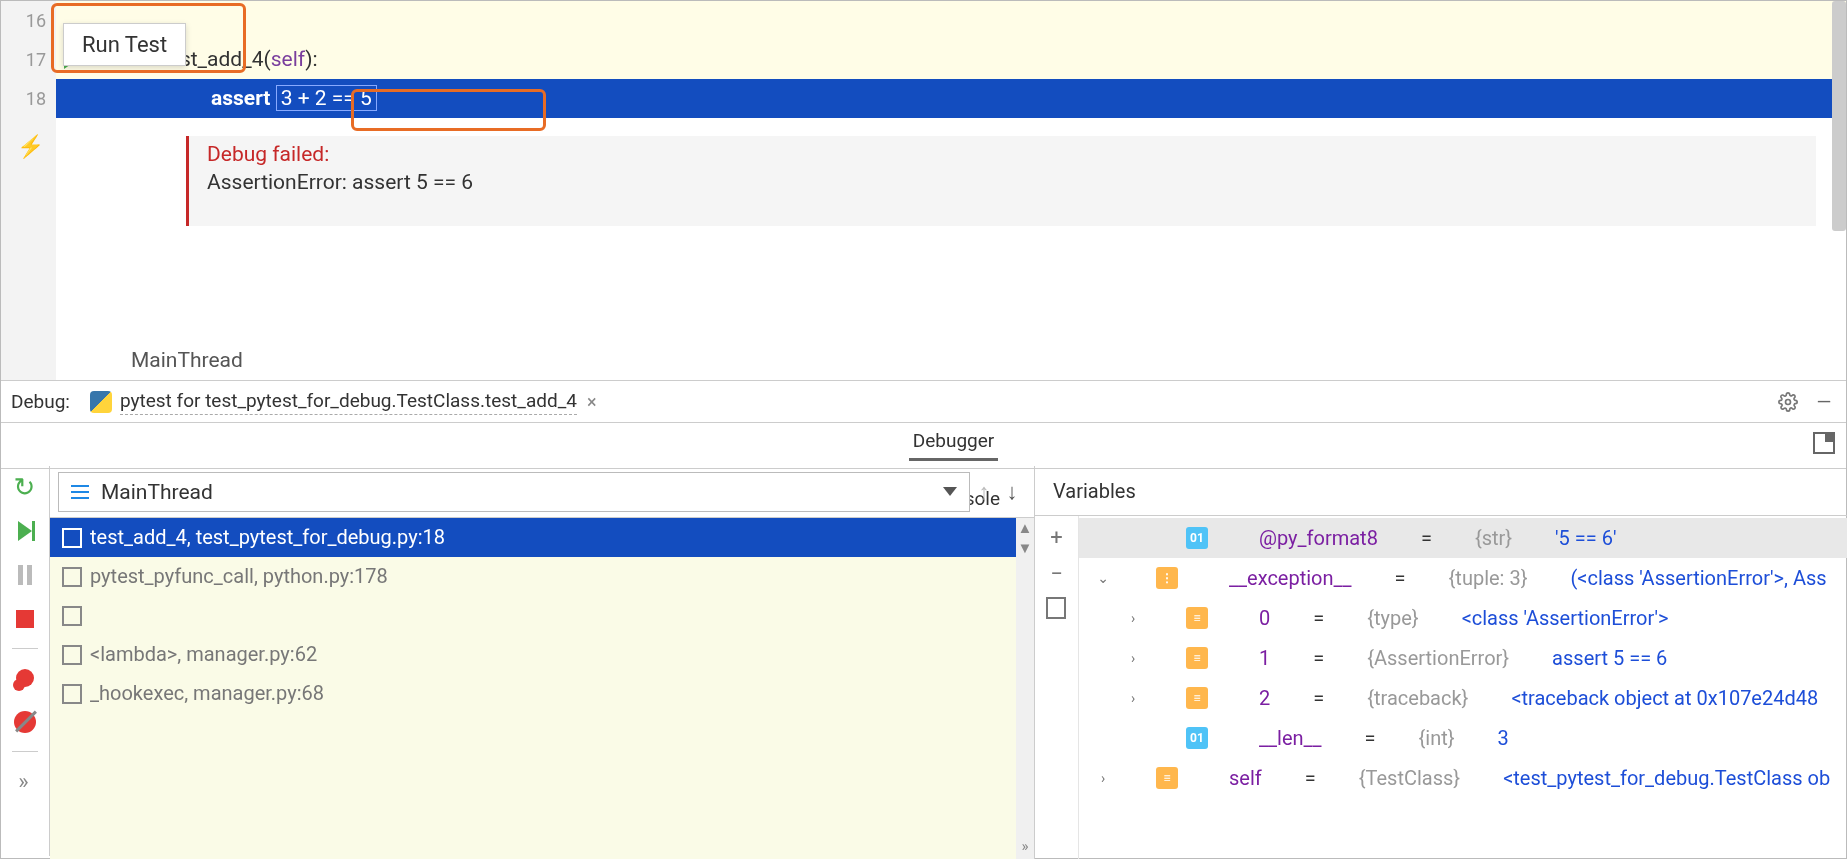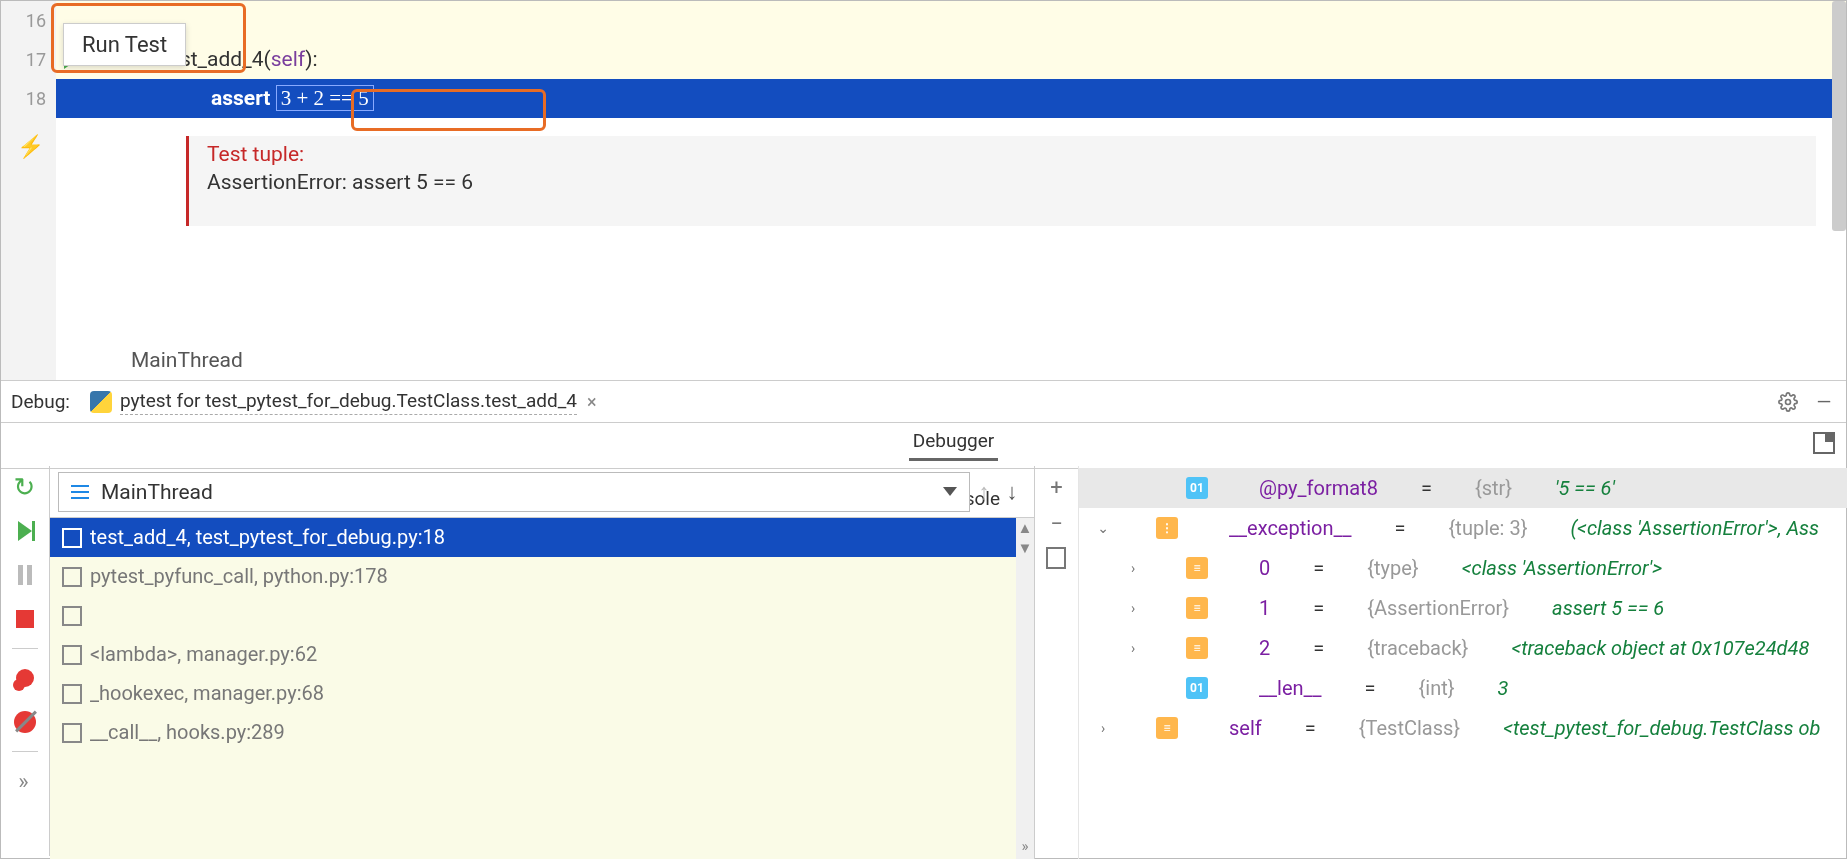--- a/index.html
+++ b/index.html
@@ -8,21 +8,21 @@
 
 .editor { position:relative; height:380px; border-bottom:1px solid #ccc; }
 .gutter { position:absolute; left:0; top:0; width:55px; height:100%; background:#f3f3f3; text-align:right; color:#999; font-family:"SF Mono",Menlo,monospace; font-size:18px; }
 .gutter div { height:39px; line-height:39px; padding-right:10px; }
 .code { position:absolute; left:55px; top:0; right:0; height:100%; font-family:"SF Mono",Menlo,monospace; font-size:21px; }
 .codeline { height:39px; line-height:39px; padding-left:70px; }
 .line16 { background:#fffde7; }
 .line17 { background:#fffde7; position:relative; }
 .line18 { background:#134dbf; color:#fff; padding-left:155px; }
 .line18 .kw { font-weight:700; }
-.line18 .boxed { border:1px solid #88aaff; padding:0 4px;font-family:Liberation Serif, serif; }
+.line18 .boxed { border:1px solid #88aaff; padding:0 4px; }
 .lightning { position:absolute; left:16px; top:133px; color:#e53935; font-size:22px; }
 
 .tooltip { position:absolute; left:62px; top:22px; background:#fff; border:1px solid #ccc; box-shadow:0 2px 6px rgba(0,0,0,.15); padding:8px 18px; font-size:22px; z-index:10; }
 .orange1 { position:absolute; left:50px; top:2px; width:195px; height:70px; border:3px solid #e86c25; border-radius:6px; z-index:11; }
 .orange2 { position:absolute; left:350px; top:88px; width:195px; height:42px; border:3px solid #e86c25; border-radius:6px; z-index:11; }
 .run-icon { position:absolute; left:63px; top:50px; width:0; height:0; border-left:13px solid #4caf50; border-top:9px solid transparent; border-bottom:9px solid transparent; z-index:5; }
 
 .inlay { position:absolute; left:130px; top:135px; right:30px; height:90px; background:#f5f5f5; border-left:3px solid #c62828; padding:6px 18px; font-size:21px; }
 .inlay .t1 { color:#c62828; margin-bottom:4px; }
 
@@ -96,21 +96,21 @@
 .copy-icon::after { content:""; position:absolute; left:-5px; top:-5px; width:16px; height:18px; border:2px solid #777; background:#fff; }
 .vars-wrap { flex:1; display:flex; }
 .vars-tree { flex:1; font-size:20px; padding-top:2px; }
 .vrow { height:40px; display:flex; align-items:center; white-space:nowrap;gap:43px; }
 .vrow.sel { background:#e8e8e8; }
 .chev { width:20px; text-align:center; color:#777; font-size:14px; }
 .vicon { width:22px; height:22px; display:inline-flex; align-items:center; justify-content:center; font-size:12px; font-weight:700; color:#fff; border-radius:3px; margin-right:8px; flex-shrink:0; }
 .ic-01 { background:#4fc3f7; } .ic-list { background:#ffb74d; } .ic-obj { background:#ffb74d; }
 .vname { color:#7b1fa2; }
 .vtype { color:#999; }
-.vval { color:#15803d;font-style:italic; }
+.vval { color:#1d4ed8; }
 
 </style>
 </head>
 <body>
 
 <div class="editor">
   <div class="gutter">
     <div>16</div>
     <div>17</div>
     <div>18</div>
@@ -120,21 +120,21 @@
 
   <div class="code">
     <div class="codeline line16"></div>
     <div class="codeline line17">
       <span class="kw-def">def</span><span> test_add_4(</span><span class="self">self</span><span>):</span>
     </div>
     <div class="codeline line18">
       <span class="kw">assert</span>&nbsp;<span class="boxed">3 + 2 == 5</span>
     </div>
     <div class="inlay">
-      <div class="t1">Test tuple:</div>
+      <div class="t1">Debug failed:</div>
       <div>AssertionError: assert 5 == 6</div>
     </div>
   </div>
 
   <div class="tooltip">Run Test</div>
   <div class="orange1"></div>
   <div class="orange2"></div>
   <div class="breadcrumb">MainThread</div>
   <div class="scrollbar"></div>
 </div>
@@ -229,33 +229,30 @@
           <span class="fi-icon"></span>
         </div>
       <div class="frame-item">
           <span class="fi-icon"></span>
           <span>&lt;lambda&gt;, manager.py:62</span>
         </div>
       <div class="frame-item">
           <span class="fi-icon"></span>
           <span>_hookexec, manager.py:68</span>
         </div>
-      <div class="frame-item">
-          <span class="fi-icon"></span>
-          <span>__call__, hooks.py:289</span>
-        </div>
       <div class="frames-scroll">
         <div class="fs-arrow">▲</div>
         <div class="fs-arrow">▼</div>
         <div class="fs-more">»</div>
       </div>
     </div>
   </div>
 
   <div class="vars-pane">
+    <div class="pane-header">Variables</div>
     <div class="vars-wrap">
       <div class="vars-side">
         <div class="vs-btn">+</div>
         <div class="vs-btn">−</div>
         <div class="vs-btn">
             <div class="copy-icon"></div>
           </div>
       </div>
       <div class="vars-tree" id="vars-tree">
           <div class="vrow sel" style="padding-left: 44px;"><span class="chev"></span><span class="vicon ic-01">01</span><span class="vname">@py_format8</span> = <span class="vtype">{str}</span><span class="vval"> '5 == 6'</span></div>

